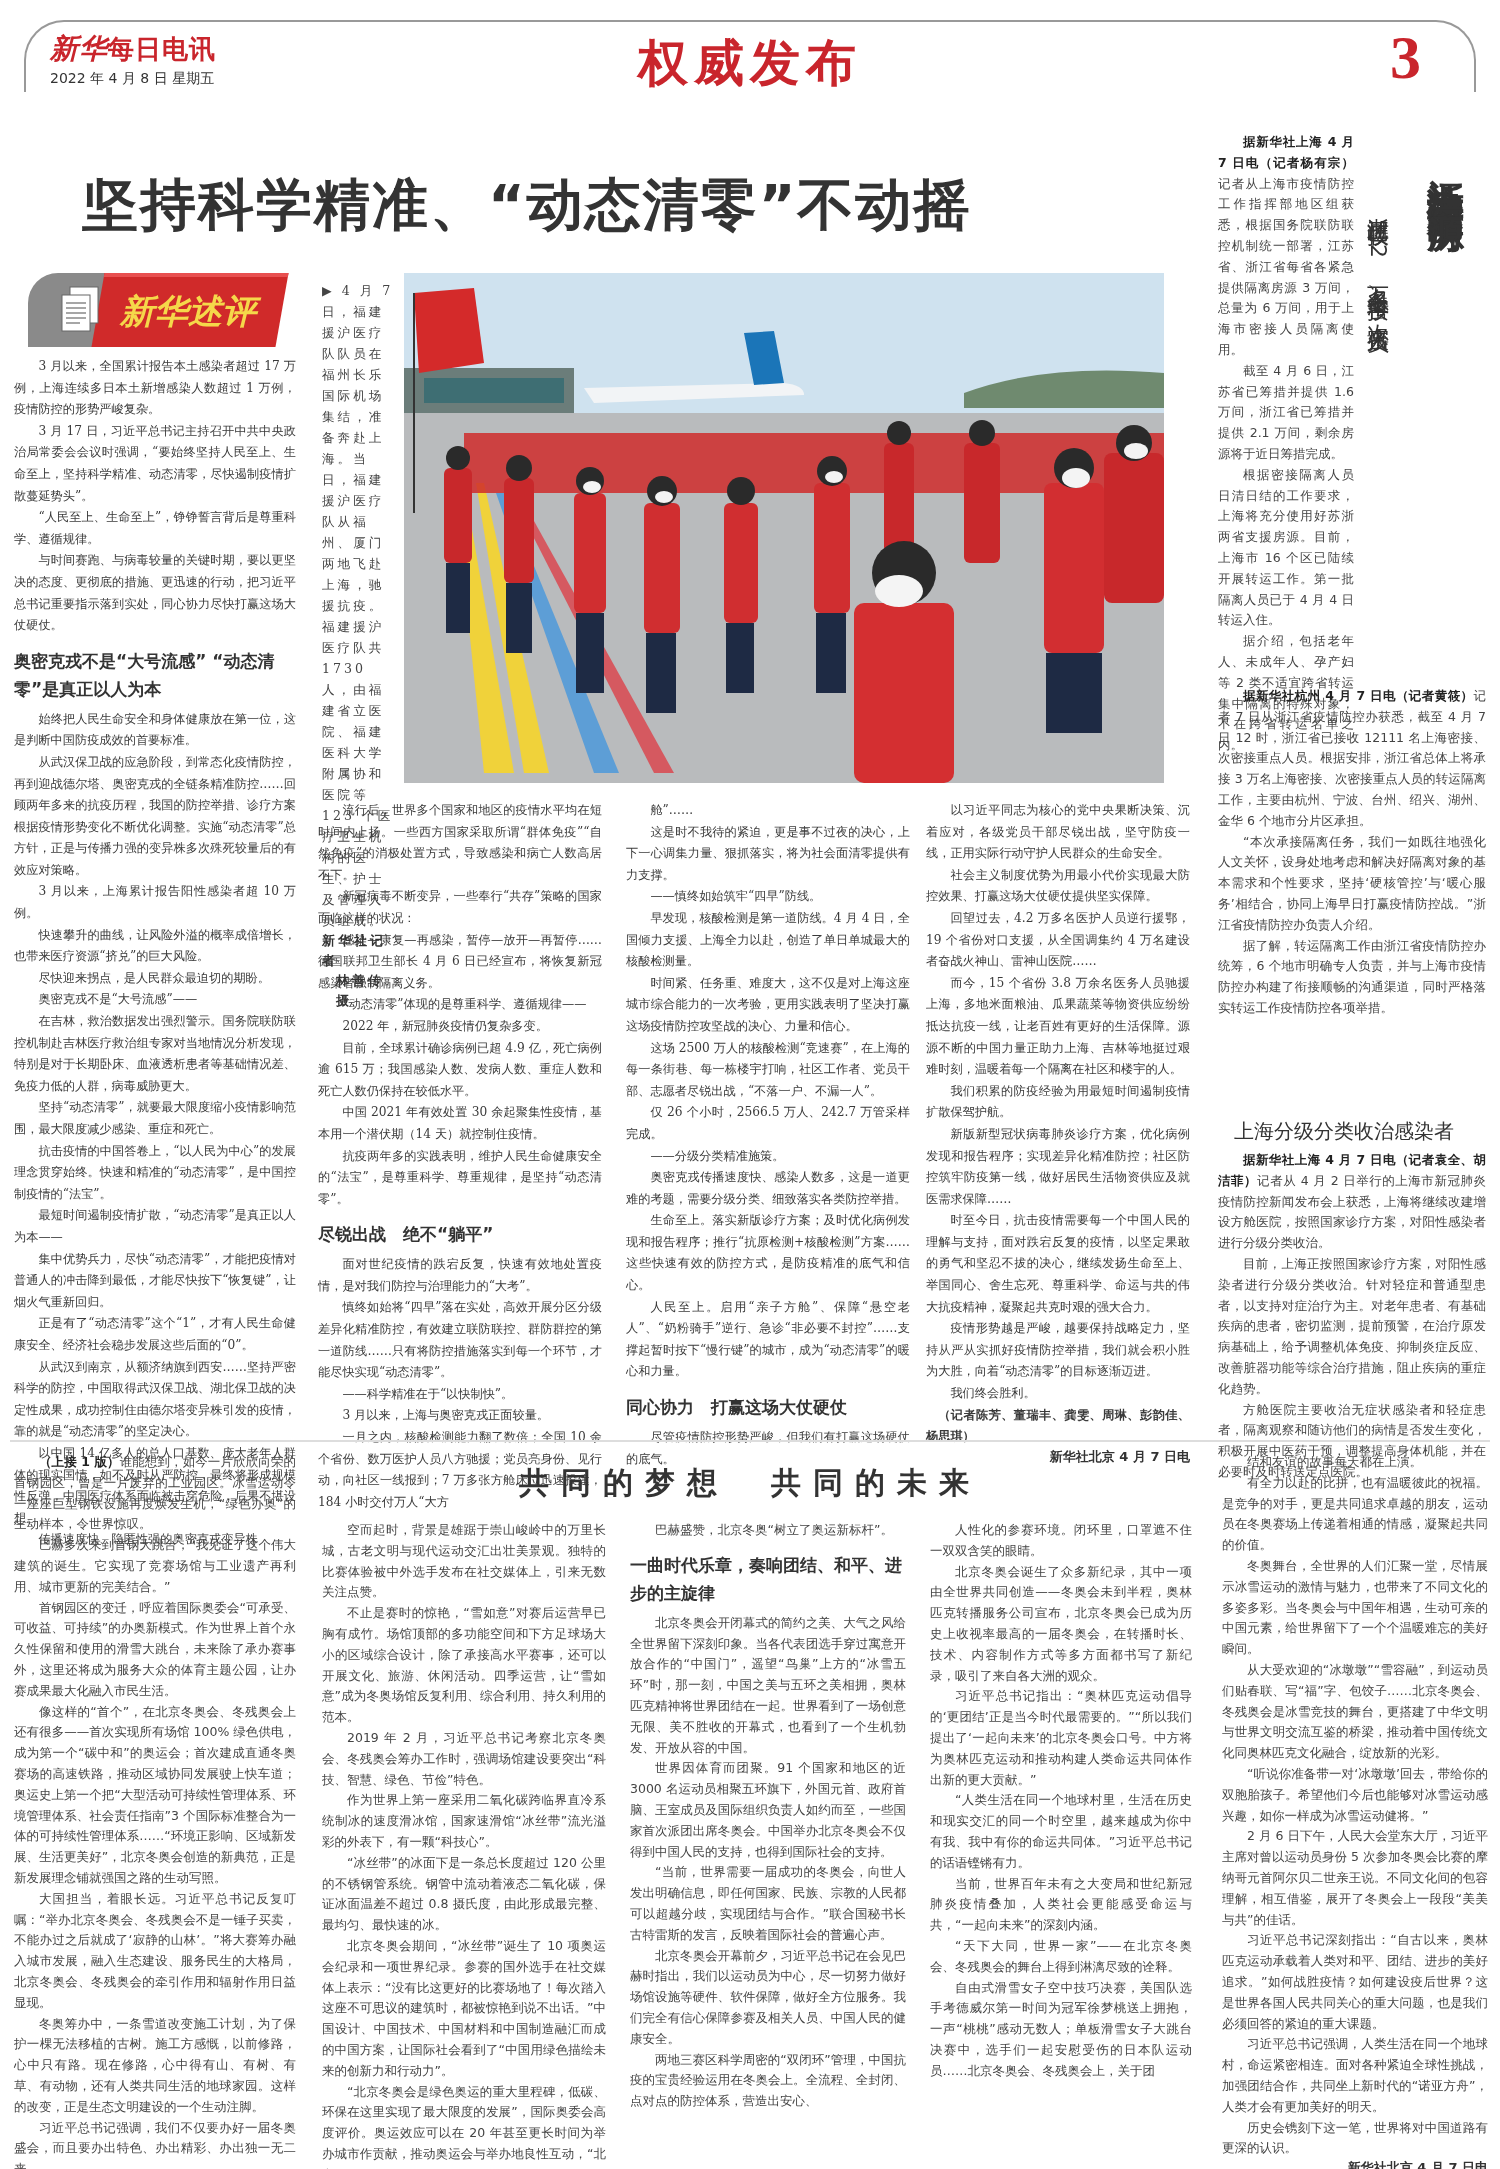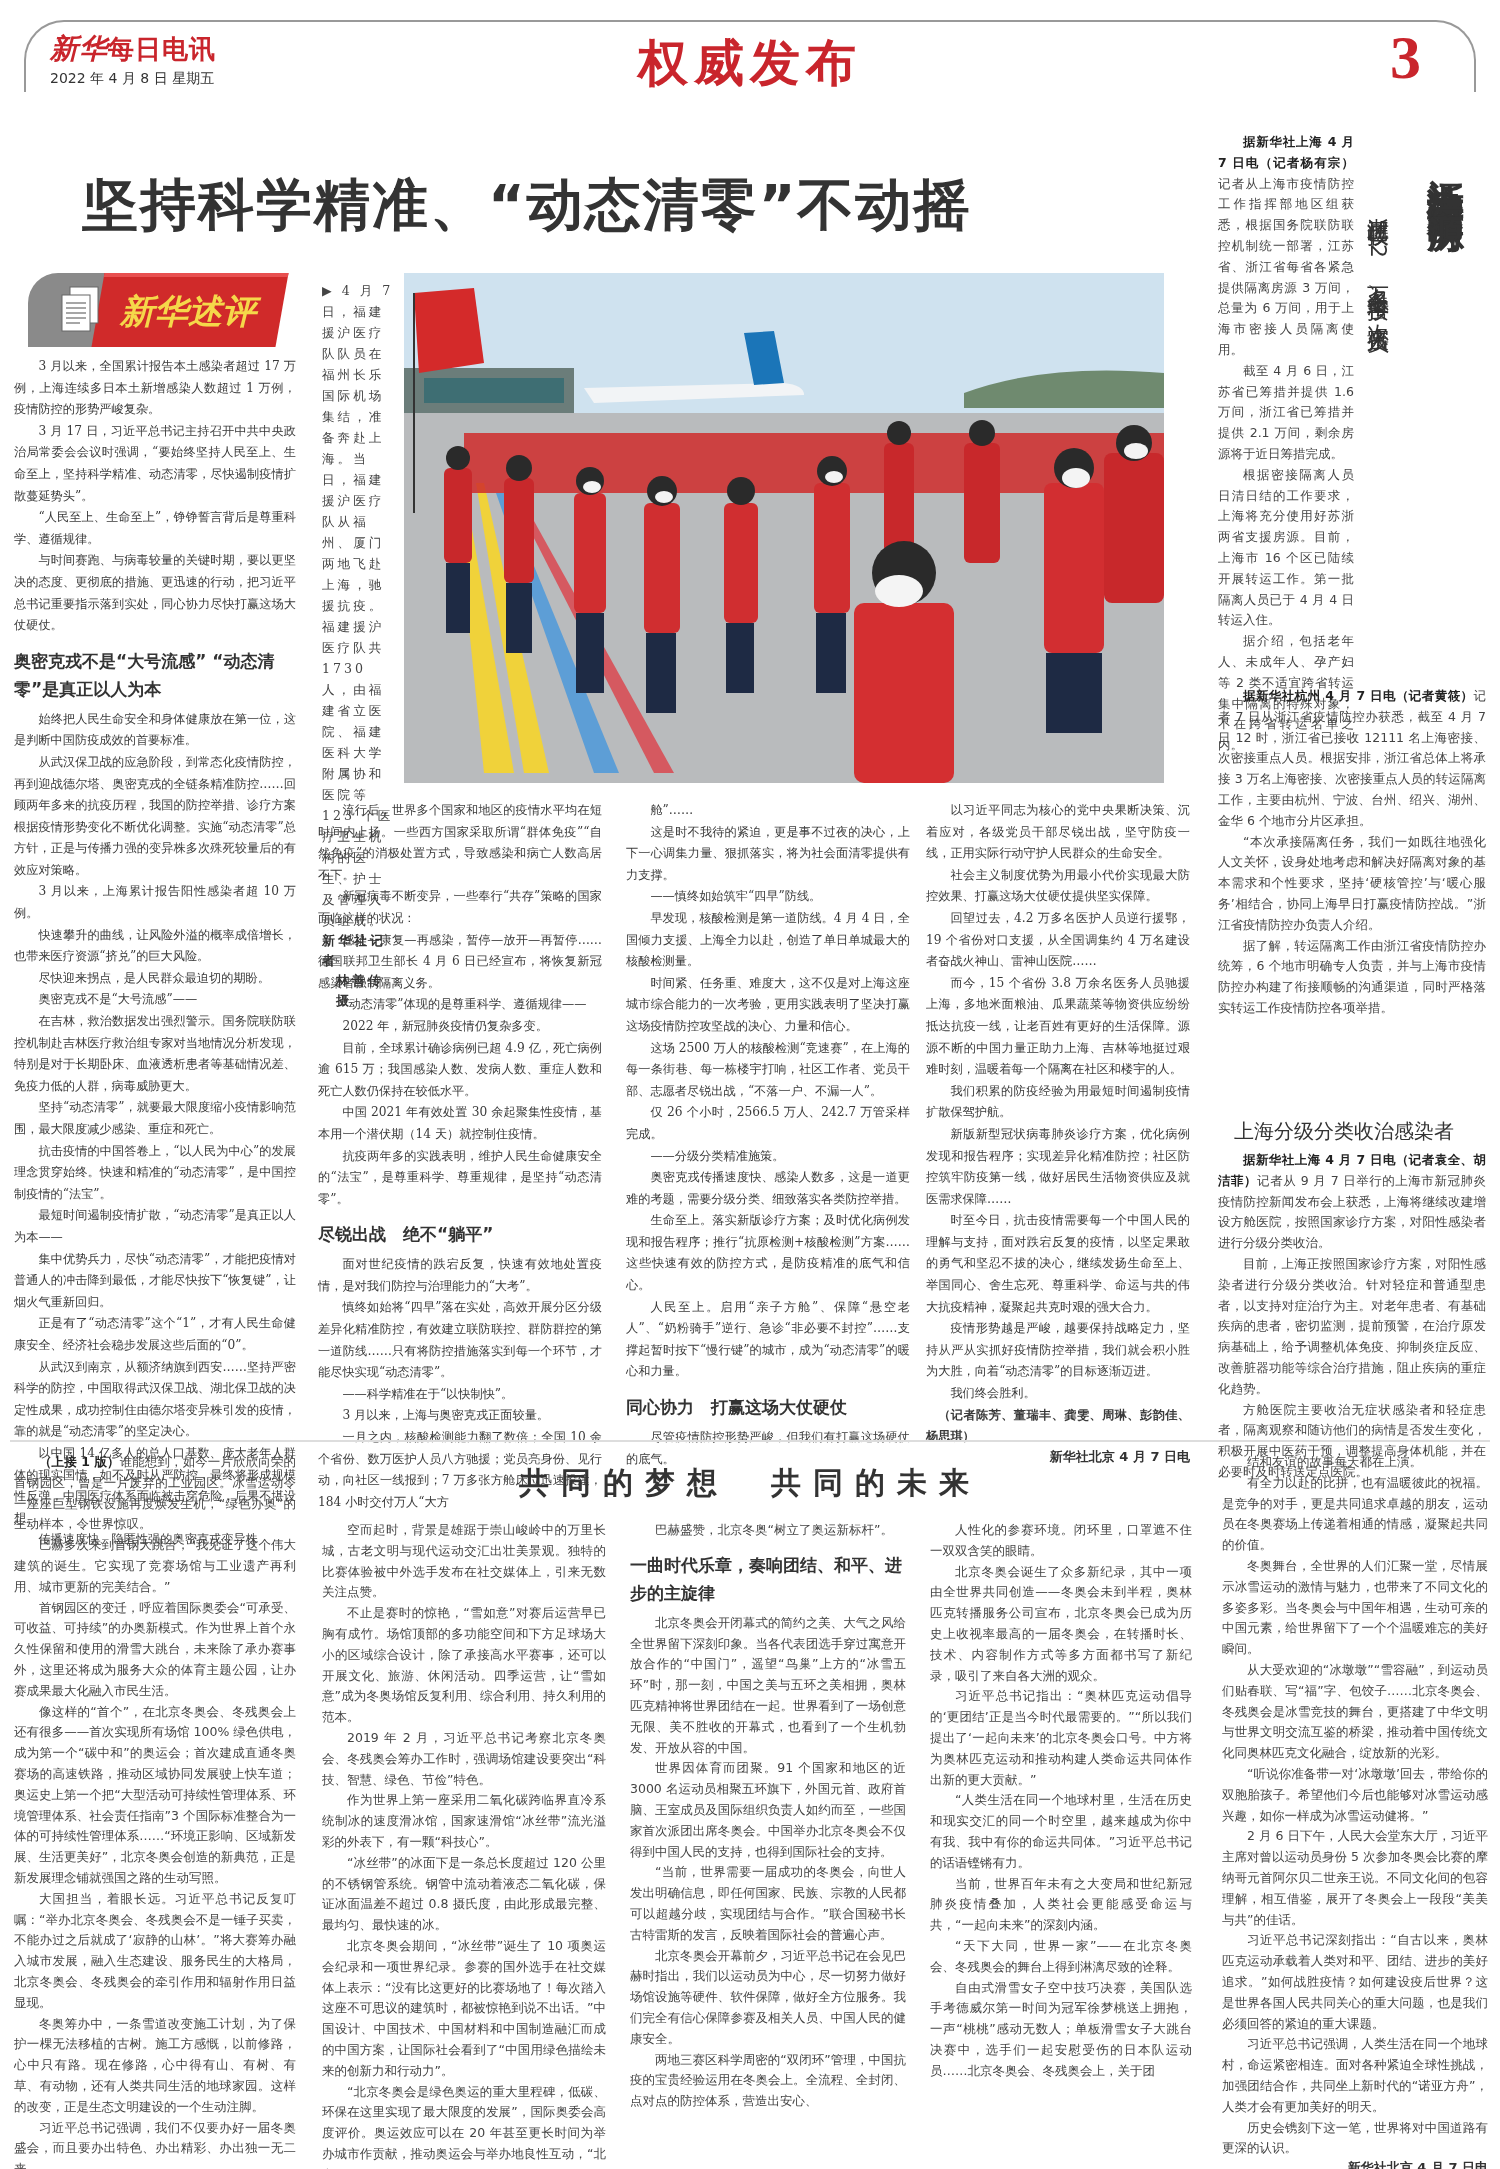--- a/index.html
+++ b/index.html
@@ -209,21 +209,21 @@
     <p>据介绍，包括老年人、未成年人、孕产妇等 2 类不适宜跨省转运集中隔离的特殊对象，不在跨省转运名单之内。</p>
   </div>
 <div class="col bsmall" style="left:1218px;top:686px;width:268px" id="s1b">
     <p><span class="bold">据新华社杭州 4 月 7 日电（记者黄筱）</span><span>记者 7 日从浙江省疫情防控办获悉，截至 4 月 7 日 12 时，浙江省已接收 12111 名上海密接、次密接重点人员。根据安排，浙江省总体上将承接 3 万名上海密接、次密接重点人员的转运隔离工作，主要由杭州、宁波、台州、绍兴、湖州、金华 6 个地市分片区承担。</span></p>
     <p>“本次承接隔离任务，我们一如既往地强化人文关怀，设身处地考虑和解决好隔离对象的基本需求和个性要求，坚持‘硬核管控’与‘暖心服务’相结合，协同上海早日打赢疫情防控战。”浙江省疫情防控办负责人介绍。</p>
     <p>据了解，转运隔离工作由浙江省疫情防控办统筹，6 个地市明确专人负责，并与上海市疫情防控办构建了衔接顺畅的沟通渠道，同时严格落实转运工作疫情防控各项举措。</p>
   </div>
 
 <div class="abs" style="left:1234px;top:1118px;font-size:20px;color:#333;font-family:'DejaVu Sans',sans-serif">上海分级分类收治感染者</div>
 <div class="col bsmall" style="left:1218px;top:1150px;width:268px" id="s2">
-    <p><span class="bold">据新华社上海 4 月 7 日电（记者袁全、胡洁菲）</span><span>记者从 9 月 7 日举行的上海市新冠肺炎疫情防控新闻发布会上获悉，上海将继续改建增设方舱医院，按照国家诊疗方案，对阳性感染者进行分级分类收治。</span></p>
+    <p><span class="bold">据新华社上海 4 月 7 日电（记者袁全、胡洁菲）</span><span>记者从 4 月 2 日举行的上海市新冠肺炎疫情防控新闻发布会上获悉，上海将继续改建增设方舱医院，按照国家诊疗方案，对阳性感染者进行分级分类收治。</span></p>
     <p>目前，上海正按照国家诊疗方案，对阳性感染者进行分级分类收治。针对轻症和普通型患者，以支持对症治疗为主。对老年患者、有基础疾病的患者，密切监测，提前预警，在治疗原发病基础上，给予调整机体免疫、抑制炎症反应、改善脏器功能等综合治疗措施，阻止疾病的重症化趋势。</p>
     <p>方舱医院主要收治无症状感染者和轻症患者，隔离观察和随访他们的病情是否发生变化，积极开展中医药干预，调整提高身体机能，并在必要时及时转送定点医院。</p>
   </div>
 
 <div class="abs rule" style="left:10px;top:1440px;width:1480px"></div>
 
 <div class="abs midtitle">共同的梦想　共同的未来</div>
 <div class="col bsmall" style="left:14px;top:1452px;width:282px" id="o1">
     <p><span class="bold">（上接 1 版）</span><span>谁能想到，如今一片欣欣向荣的首钢园区，曾是一片废弃的工业园区。冰雪运动令一座座巨型钢铁设施再度焕发生机，“绿色办奥”的生动样本，令世界惊叹。</span></p>
     <p>巴赫多次来到首钢大跳台，“我见证了这个伟大建筑的诞生。它实现了竞赛场馆与工业遗产再利用、城市更新的完美结合。”</p>

